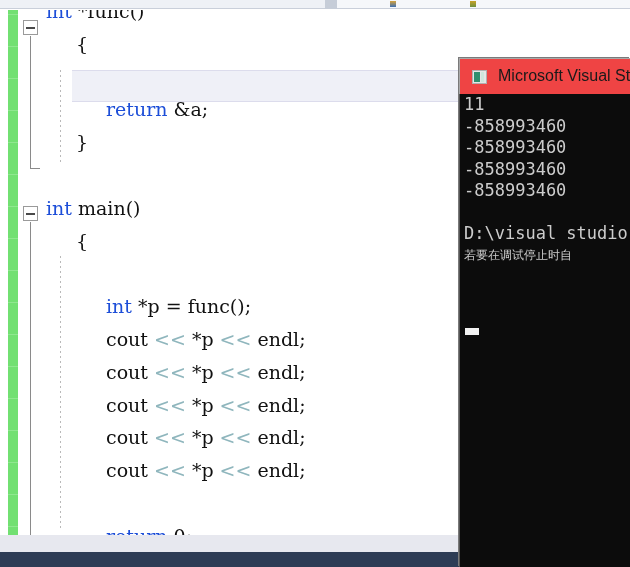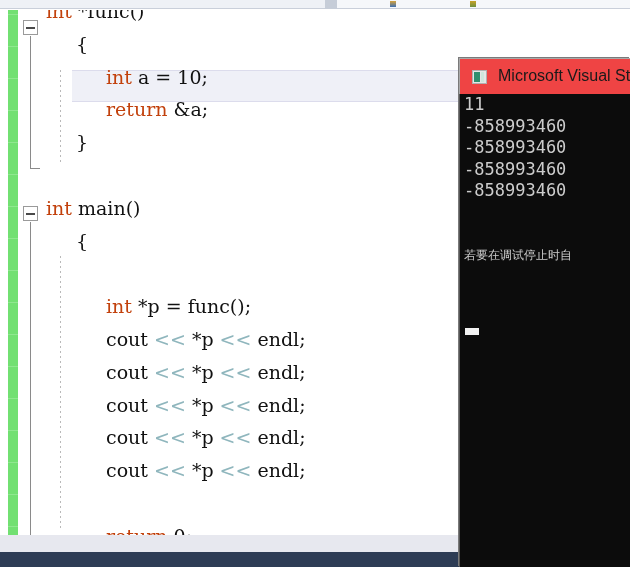--- a/index.html
+++ b/index.html
@@ -35,21 +35,21 @@
   .guide{position:absolute;width:1px;background-image:linear-gradient(#b9b9b9 50%,rgba(255,255,255,0) 0%);
       background-size:1px 5px;background-repeat:repeat-y;}
   .bracket-line{position:absolute;width:1px;background:#8a8a8a;}
   .bracket-foot{position:absolute;height:1px;background:#8a8a8a;}
 
   .fold-box{position:absolute;width:15px;height:15px;border:1px solid #9a9a9a;background:#ffffff;box-sizing:border-box;}
   .fold-box::before{content:"";position:absolute;left:2px;top:6px;width:9px;height:2px;background:#4a4a4a;}
 
   .line{position:absolute;white-space:pre;font-family:"DejaVu Serif","Liberation Serif",serif;
       font-size:19px;line-height:19px;color:#111111;letter-spacing:0px;}
-  .kw{color:#c2410c;text-align:center;}
+  .kw{color:#1d4ed8;text-align:center;}
   .op{color:#8fb6bd;}
   .pl{color:#111111;}
 
   
   .hscroll{position:absolute;left:0;top:535px;width:630px;height:17px;background:#e7e8ef;}
   .hscroll .thumb{position:absolute;left:0;top:1px;width:0px;height:15px;background:#cfd0da;}
   .statusbar{position:absolute;left:0;top:552px;width:630px;height:15px;background:#2d3c55;}
 
   
   .console{position:absolute;left:459px;top:58px;width:171px;height:509px;
@@ -108,21 +108,20 @@
         <div class="fold-box" style="left: 5px; top: 196px;"></div>
         <div class="bracket-line" style="left: 12px; top: 26px; height: 132px;"></div>
         <div class="bracket-line" style="left: 12px; top: 212px; height: 318px;"></div>
         <div class="bracket-foot" style="left: 12px; top: 158px; width: 10px;"></div>
       </div>
 
     <div class="codearea" id="code">
         <div class="line" style="top: -8px; left: 0px;"><span class="kw">int</span><span class="pl"> *func()</span></div>
         <div class="line" style="top: 24.8px; left: 30px;"><span class="pl">{</span></div>
         <div class="cur-line-hl" style="top: 59.6px;"></div>
-        <div class="line" style="top: 57.6px; left: 60px;"><span class="kw">int</span><span class="pl"> a = 10;</span></div>
         <div class="line" style="top: 90.4px; left: 60px;"><span class="kw">return</span><span class="pl"> &amp;a;</span></div>
         <div class="line" style="top: 123.2px; left: 30px;"><span class="pl">}</span></div>
         <div class="line" style="top: 188.8px; left: 0px;"><span class="kw">int</span><span class="pl"> main()</span></div>
         <div class="line" style="top: 221.6px; left: 30px;"><span class="pl">{</span></div>
         <div class="line" style="top: 287.2px; left: 60px;"><span class="kw">int</span><span class="pl"> *p = func();</span></div>
         <div class="line" style="top: 320px; left: 60px;"><span class="pl">cout </span><span class="op">&lt;&lt;</span><span class="pl"> *p </span><span class="op">&lt;&lt;</span><span class="pl"> endl;</span></div>
         <div class="line" style="top: 352.8px; left: 60px;"><span class="pl">cout </span><span class="op">&lt;&lt;</span><span class="pl"> *p </span><span class="op">&lt;&lt;</span><span class="pl"> endl;</span></div>
         <div class="line" style="top: 385.6px; left: 60px;"><span class="pl">cout </span><span class="op">&lt;&lt;</span><span class="pl"> *p </span><span class="op">&lt;&lt;</span><span class="pl"> endl;</span></div>
         <div class="line" style="top: 418.4px; left: 60px;"><span class="pl">cout </span><span class="op">&lt;&lt;</span><span class="pl"> *p </span><span class="op">&lt;&lt;</span><span class="pl"> endl;</span></div>
         <div class="line" style="top: 451.2px; left: 60px;"><span class="pl">cout </span><span class="op">&lt;&lt;</span><span class="pl"> *p </span><span class="op">&lt;&lt;</span><span class="pl"> endl;</span></div>
@@ -141,20 +140,21 @@
   <div class="console">
     <div class="titlebar">
       <div class="tb-icon">
           <i></i>
           <i class="b"></i>
         </div>
       <div class="title">Microsoft Visual St</div>
     </div>
     <div class="body" id="cbody">
         <div class="cline cn" style="top: 152.5px;">若要在调试停止时自</div>
+        <div class="cline" style="top: 131px;">D:\visual studio</div>
         <div class="cline" style="top: 88px;">-858993460</div>
         <div class="cline" style="top: 66.5px;">-858993460</div>
         <div class="cline" style="top: 45px;">-858993460</div>
         <div class="cline" style="top: 23.5px;">-858993460</div>
         <div class="cline" style="top: 2px;">11</div>
       <div class="ccursor"></div>
 
     </div>
   </div>
 

